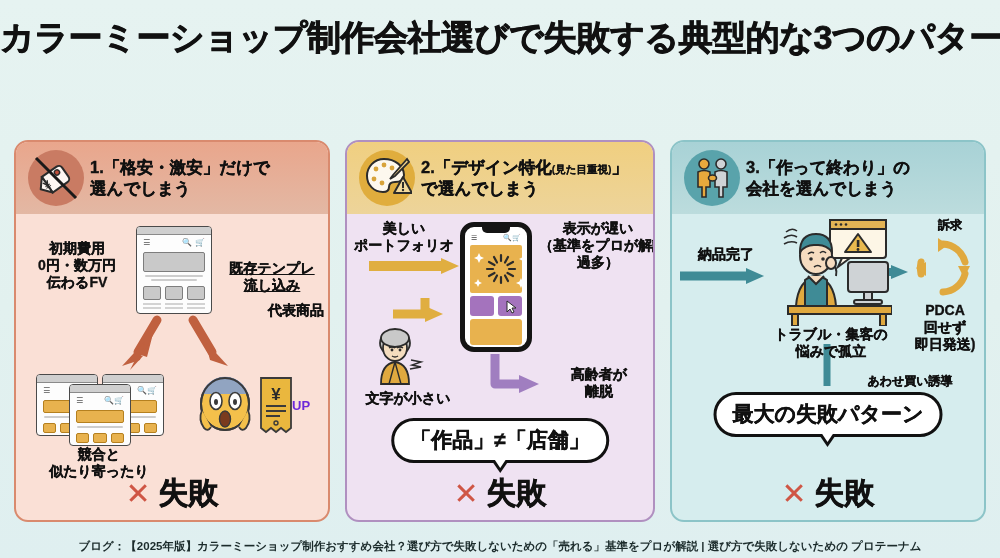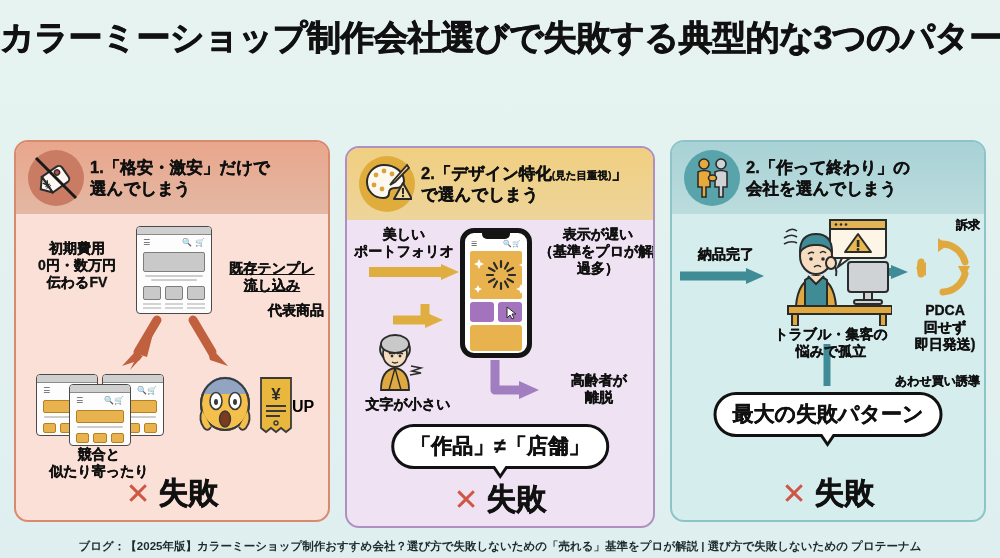--- a/index.html
+++ b/index.html
@@ -28,21 +28,21 @@
     -webkit-text-stroke: 0.5px #111;
   }
 
   
   .panels { position:absolute; top:140px; left:0; width:1000px; height:382px; }
   .panel {
     position:absolute; top:0; height:382px;
     border-radius:14px; overflow:hidden;
   }
   .p1 { left:14px;  width:316px; background:#fae0d6; border:2px solid #d98a6e; }
-  .p2 { left:345px; width:310px; background:#efe2f2; border:2px solid #b090c0;margin-top:6px; }
+  .p2 { left:345px; width:310px; background:#efe2f2; border:2px solid #b090c0; }
   .p3 { left:670px; width:316px; background:#d6edee; border:2px solid #8cc4c8; }
 
   .panel-head {
     height: 72px; position:relative; display:flex; align-items:center;
     padding-left: 74px;
   }
   .p1 .panel-head { background: linear-gradient(180deg,#e9a68c,#e3b8a4); }
   .p2 .panel-head { background: linear-gradient(180deg,#f0cf80,#edd49a); }
   .p3 .panel-head { background: linear-gradient(180deg,#a8d2d6,#bcdcdd); }
 
@@ -61,21 +61,21 @@
   .head-title .small { font-size:10.5px; -webkit-text-stroke:0.2px #111; }
 
   .panel-body { position:relative; height:310px; }
 
   
   .lbl {
     position:absolute; font-weight:900; color:#111; line-height:1.2;
     font-size:14px; text-align:center; -webkit-text-stroke:0.35px #111;
     white-space:nowrap;
   }
-  .lbl.sm { font-size:12px;text-align:right; }
+  .lbl.sm { font-size:12px; }
 
   
   .fail {
     position:absolute; bottom:10px; left:0; width:100%;
     display:flex; align-items:center; justify-content:center; gap:8px;
   }
   .fail .x { color:#cf5645; font-size:30px; font-weight:900; line-height:1; }
   .fail .t { color:#111; font-size:30px; font-weight:900; -webkit-text-stroke:0.6px #111; }
 
   
@@ -287,21 +287,21 @@
             <path d="M54 36 q4 10 -2 18 q-4 4 -7 -1" fill="#f4c04b" stroke="#3a3a3a" stroke-width="1.8"></path>
           </svg>
           <svg width="36" height="62" viewBox="0 0 36 62" style="position:absolute;left:64px;top:4px;">
             <path d="M3 2 H33 V52 l-5 4 l-5 -4 l-5 4 l-5 -4 l-5 4 l-5 -4 Z" fill="#eab73e" stroke="#3a3a3a" stroke-width="1.8"></path>
             <text x="18" y="24" font-size="17" font-weight="900" fill="#2b2b2b" text-anchor="middle" font-family="'Liberation Sans',sans-serif">¥</text>
             <rect x="8" y="29" width="20" height="2" fill="#3a3a3a"></rect>
             <rect x="8" y="34" width="20" height="2" fill="#3a3a3a"></rect>
             <rect x="8" y="39" width="14" height="2" fill="#3a3a3a"></rect>
             <circle cx="18" cy="47" r="2" fill="none" stroke="#3a3a3a" stroke-width="1.4"></circle>
           </svg>
-          <div style="position:absolute;left:98px;top:26px;font-size:16px;font-weight:900;color:#000000;">UP</div>
+          <div style="position:absolute;left:98px;top:26px;font-size:13px;font-weight:900;color:#6d28d9;">UP</div>
         </div>
 
         <div class="fail">
           <span class="x">✕</span>
           <span class="t">失敗</span>
         </div>
       </div>
     </div>
 
     <div class="panel p2">
@@ -426,21 +426,21 @@
           <svg width="50" height="50" viewBox="0 0 50 50">
             <circle cx="17" cy="11" r="5" fill="#e8a93c" stroke="#2b2b2b" stroke-width="1.6"></circle>
             <path d="M11 19 q6 -3 12 0 v15 h-4 v10 h-4 v-10 h-4 Z" fill="#e8a93c" stroke="#2b2b2b" stroke-width="1.6"></path>
             <circle cx="34" cy="11" r="5" fill="#cfd3d6" stroke="#2b2b2b" stroke-width="1.6"></circle>
             <path d="M28 19 q6 -3 12 0 v15 h-4 v10 h-4 v-10 h-4 Z" fill="#cfd3d6" stroke="#2b2b2b" stroke-width="1.6"></path>
             <path d="M21 25 L30 25" stroke="#2b2b2b" stroke-width="1.6"></path>
             <ellipse cx="25.5" cy="25" rx="4" ry="3" fill="#e8a93c" stroke="#2b2b2b" stroke-width="1.6"></ellipse>
           </svg>
         </div>
         <div class="head-title">
-          <div>2.「作って終わり」の</div>
+          <div>3.「作って終わり」の</div>
           <div>会社を選んでしまう</div>
         </div>
       </div>
 
       <div class="panel-body">
         <div class="lbl" style="left:6px; top:32px; width:96px;">納品完了</div>
 
         <svg class="arrow-svg" style="left:0;top:0;width:316px;height:310px;">
           <path d="M8 62 H76" stroke="#3f8b96" stroke-width="9" fill="none"></path>
           <path d="M92 62 L74 54 L74 70 Z" fill="#3f8b96"></path>

